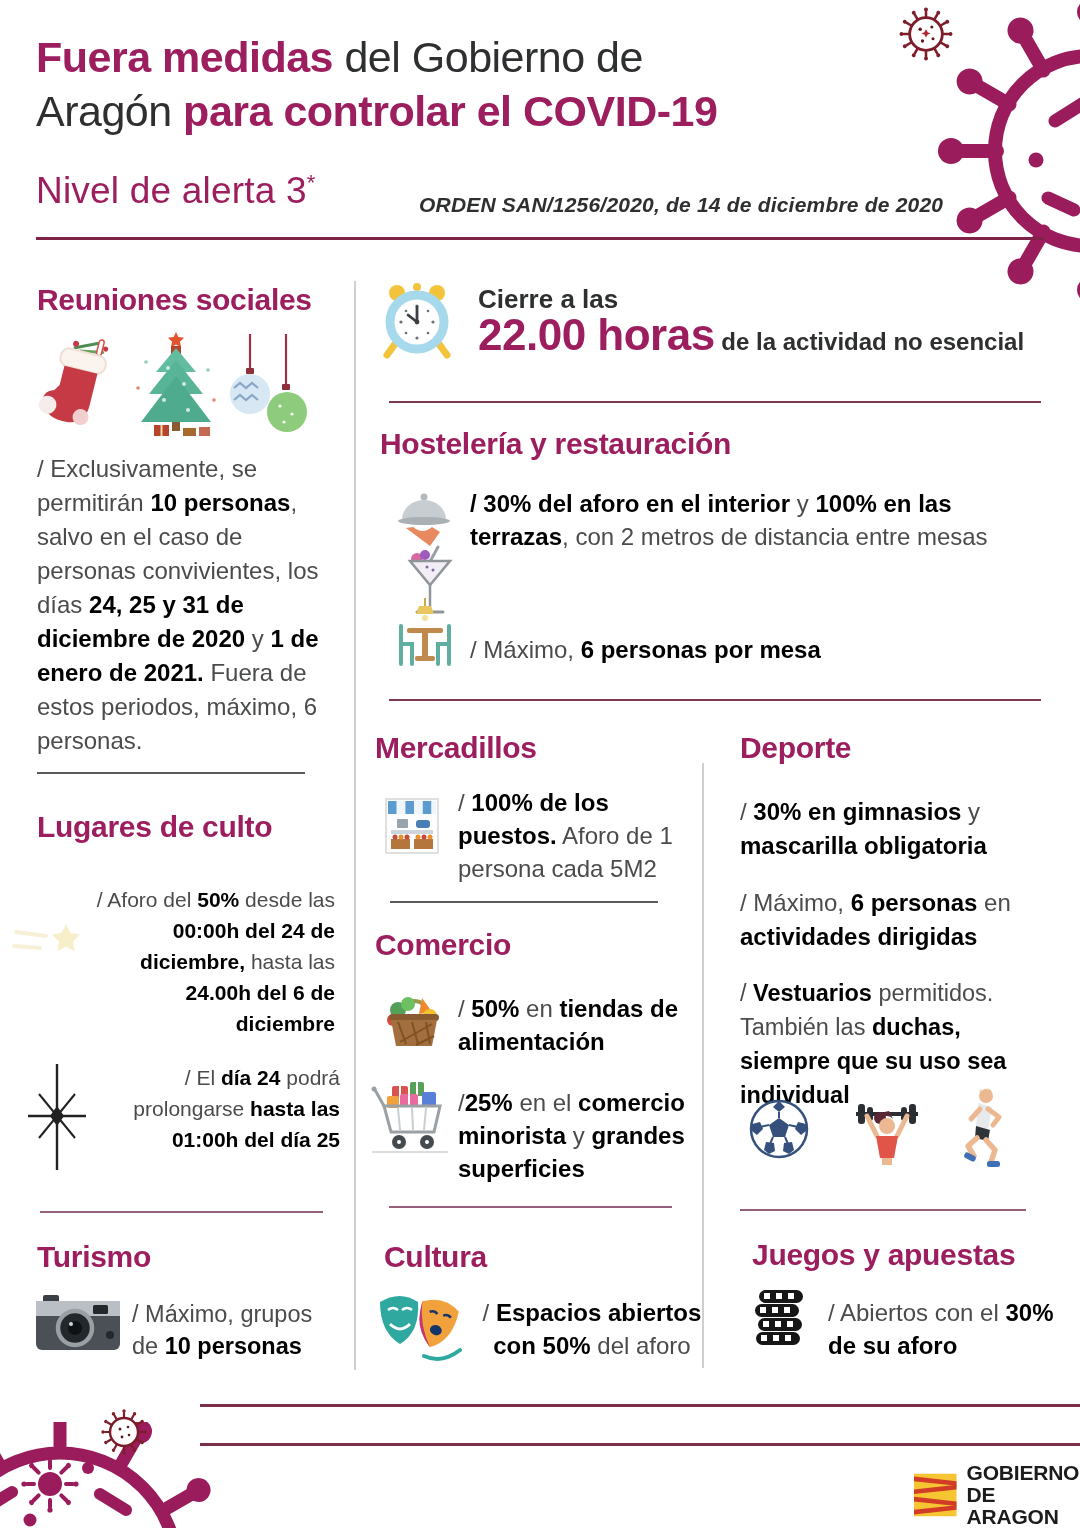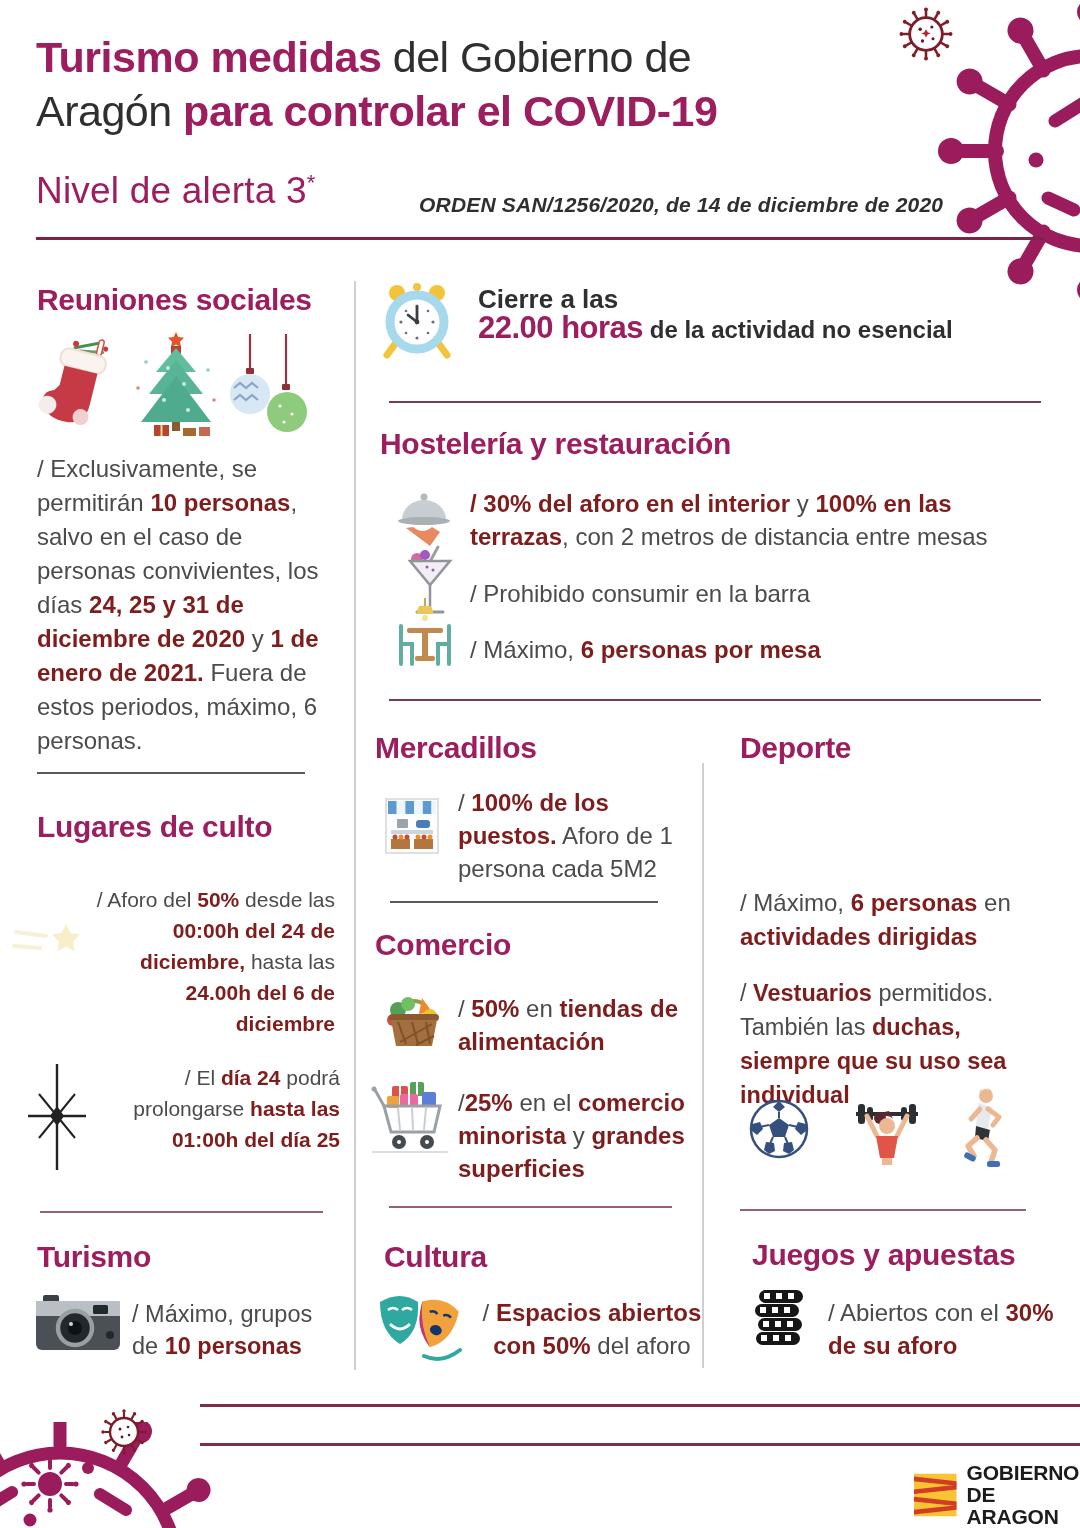--- a/index.html
+++ b/index.html
@@ -8,29 +8,29 @@
     font-family:"Liberation Sans","DejaVu Sans",sans-serif;color:#454647;
   }
   .abs{position:absolute;}
   .title{font-size:43px;line-height:54px;font-weight:300;color:#2e2f30;letter-spacing:-0.5px;}
   .title .mb{color:#9c1e5e;font-weight:800;}
   .alert{font-size:37px;color:#9c1e5e;font-weight:400;letter-spacing:0.2px;}
   .alert sup{font-size:22px;}
   .order{font-size:21px;font-style:italic;font-weight:600;color:#2e2f30;letter-spacing:0.2px;}
   .sec-title{font-size:30px;font-weight:800;color:#9c1e5e;letter-spacing:-0.3px;}
   .body-text{font-size:24px;line-height:33px;color:#4a4b4d;}
-  .body-text .b{font-weight:800;color:#7f1d1d;}
+  .body-text .b{font-weight:800;color:#000000;}
   .small-text{font-size:21px;line-height:31px;text-align:right;}
   .rule-h{position:absolute;height:2px;background:#6f5560;}
   .rule-maroon{background:#7c3a50;}
   .rule-gray{background:#58595b;}
   .rule-mauve{background:#96607a;}
   .rule-v{position:absolute;width:2px;background:#cfcfd1;}
   .closure-intro{font-size:26px;font-weight:800;color:#2e2f30;}
-  .closure-time{font-size:31px;font-weight:800;color:#9c1e5e;letter-spacing:-0.5px;}
+  .closure-time{font-size:44px;font-weight:800;color:#9c1e5e;letter-spacing:-0.5px;}
   .closure-suffix{font-size:24px;font-weight:800;color:#2e2f30;}
   .footer-info{font-size:16px;letter-spacing:0.8px;color:#a8607c;font-weight:600;white-space:nowrap;}
   .footer-info .bullet{color:#7c2f4b;margin-right:14px;font-size:14px;}
   .footer-info .url{color:#9b1c5c;font-weight:800;}
   .logo{display:flex;align-items:center;gap:10px;padding-left:32px;}
   .logo-text{font-size:21px;line-height:22px;font-weight:800;color:#1c1c1c;letter-spacing:-0.2px;}
   svg{display:block;}
 </style>
 </head>
 <body>
@@ -163,21 +163,21 @@
       <use href="#svx2" transform="rotate(270 24 24)"></use>
       <use href="#svx2" transform="rotate(300 24 24)"></use>
       <use href="#svx2" transform="rotate(330 24 24)"></use>
     <circle cx="20" cy="21" r="1.5" fill="#5a1a22"></circle>
       <circle cx="28" cy="19" r="1.3" fill="#5a1a22"></circle>
     <circle cx="22" cy="29" r="1.4" fill="#5a1a22"></circle>
       <circle cx="29" cy="27" r="1.3" fill="#5a1a22"></circle>
   </svg>
 
   <div class="abs title" style="left:36px;top:30px;width:830px;">
-    <div><span class="mb">Turismo medidas</span><span> del Gobierno de</span></div>
+    <div><span class="mb">Fuera medidas</span><span> del Gobierno de</span></div>
     <div><span>Aragón </span><span class="mb">para controlar el COVID-19</span></div>
   </div>
   <div class="abs alert" style="left:36px;top:170px;">
     <span>Nivel de alerta 3</span><sup>*</sup>
   </div>
   <div class="abs order" style="left:375px;top:193px;margin-left:44px;">ORDEN SAN/1256/2020, de 14 de diciembre de 2020</div>
   <div class="rule-h rule-maroon" style="left:36px;top:237px;width:1008px;height:3px;background:#7e2347;"></div>
 
   <div class="rule-v" style="left:354px;top:281px;height:1089px;"></div>
   <div class="rule-v" style="left:702px;top:763px;height:605px;"></div>
@@ -296,21 +296,20 @@
     <line x1="36" y1="4" x2="25" y2="24" stroke="#9aa0a4" stroke-width="3" stroke-linecap="round"></line>
     <circle cx="15" cy="16" r="6" fill="#d46aa2"></circle>
     <circle cx="23" cy="12" r="5" fill="#a05ac0"></circle>
     <circle cx="19" cy="22" r="4" fill="#c23b59"></circle>
     <path d="M8 18 L48 18 L28 42 Z" fill="#f3eef6" stroke="#8f9598" stroke-width="2.5"></path>
     <circle cx="25" cy="24" r="1.5" fill="#7d6aa0"></circle>
       <circle cx="31" cy="27" r="1.5" fill="#7d6aa0"></circle>
     <line x1="28" y1="42" x2="28" y2="66" stroke="#8f9598" stroke-width="2.5"></line>
     <line x1="15" y1="69" x2="41" y2="69" stroke="#8f9598" stroke-width="3" stroke-linecap="round"></line>
   </svg>
-  <div class="abs body-text" style="left:470px;top:577px;width:578px;"><span>/ Prohibido consumir en la barra</span></div>
 
   <svg class="abs" style="left:392px;top:598px;" width="66" height="72" viewBox="0 0 66 72">
     <line x1="33" y1="0" x2="33" y2="8" stroke="#caa84c" stroke-width="2"></line>
     <path d="M27 8 h12 l3 8 h-18 Z" fill="#e9c75f"></path>
     <circle cx="33" cy="20" r="3" fill="#f4e09a"></circle>
     <rect x="15" y="30" width="36" height="5" rx="2" fill="#c08a4e"></rect>
     <rect x="30" y="35" width="6" height="23" fill="#c08a4e"></rect>
     <rect x="23" y="58" width="20" height="5" rx="2" fill="#c08a4e"></rect>
     <path d="M9 28 L9 66 M9 46 L20 46 L20 66" fill="none" stroke="#5fae9f" stroke-width="4" stroke-linecap="round"></path>
     <path d="M57 28 L57 66 M57 46 L46 46 L46 66" fill="none" stroke="#5fae9f" stroke-width="4" stroke-linecap="round"></path>
@@ -383,20 +382,21 @@
       <circle cx="29" cy="62" r="2" fill="#ffffff"></circle>
     <circle cx="57" cy="62" r="7" fill="#454a4e"></circle>
       <circle cx="57" cy="62" r="2" fill="#ffffff"></circle>
     <line x1="2" y1="72" x2="78" y2="72" stroke="#dcdcdc" stroke-width="2"></line>
   </svg>
   <div class="abs body-text" style="left:458px;top:1086px;width:255px;"><span>/</span><span class="b">25%</span><span> en el </span><span class="b">comercio minorista</span><span> y </span><span class="b">grandes superficies</span></div>
 
   <div class="rule-h rule-mauve" style="left:389px;top:1206px;width:283px;"></div>
 
   <div class="abs sec-title" style="left:740px;top:731px;">Deporte</div>
+  <div class="abs body-text" style="left:740px;top:795px;width:308px;line-height:34px;"><span>/ </span><span class="b">30% en gimnasios</span><span> y </span><span class="b">mascarilla obligatoria</span></div>
   <div class="abs body-text" style="left:740px;top:886px;width:308px;line-height:34px;"><span>/ Máximo, </span><span class="b">6 personas</span><span> en </span><span class="b">actividades dirigidas</span></div>
   <div class="abs body-text" style="left:740px;top:976px;width:316px;line-height:34px;font-size:23.5px;"><span>/ </span><span class="b">Vestuarios</span><span> permitidos. También las </span><span class="b">duchas, siempre que su uso sea individual</span></div>
 
   <svg class="abs" style="left:748px;top:1098px;" width="62" height="62" viewBox="0 0 62 62">
     <circle cx="31" cy="31" r="28" fill="#ffffff" stroke="#35507c" stroke-width="2.5"></circle>
     <path d="M31 20 l10 7 l-4 12 h-12 l-4 -12 Z" fill="#35507c"></path>
     <path d="M31 3 l6 6 l-6 5 l-6 -5 Z" fill="#35507c"></path>
     <path d="M4 26 l8 -2 l3 7 l-6 6 l-5 -4 Z" fill="#35507c"></path>
     <path d="M58 26 l-8 -2 l-3 7 l6 6 l5 -4 Z" fill="#35507c"></path>
     <path d="M16 52 l2 -8 l8 1 l1 8 l-6 3 Z" fill="#35507c"></path>

